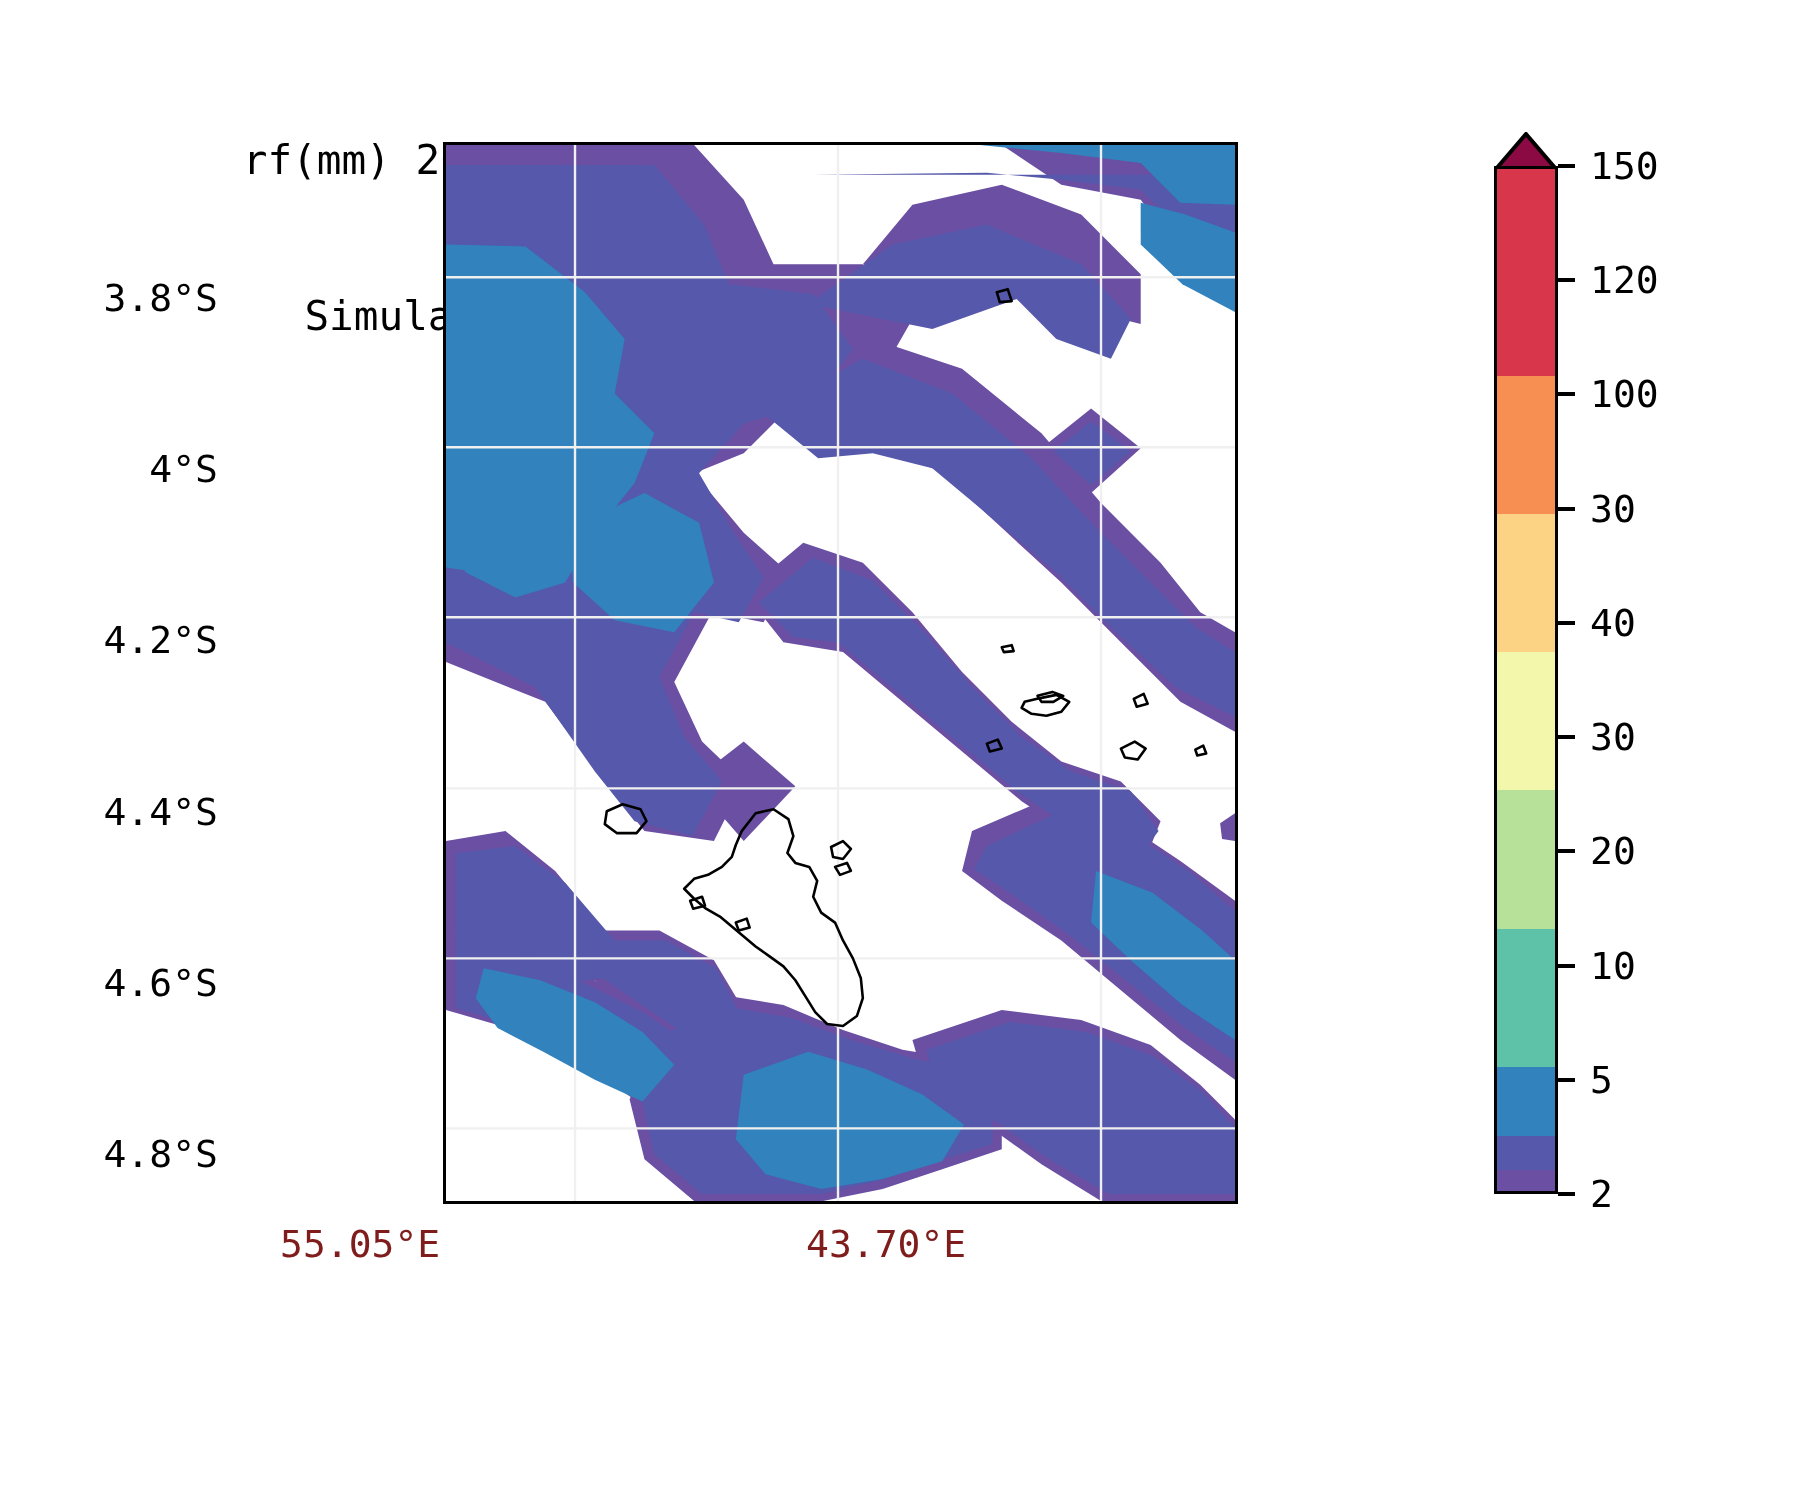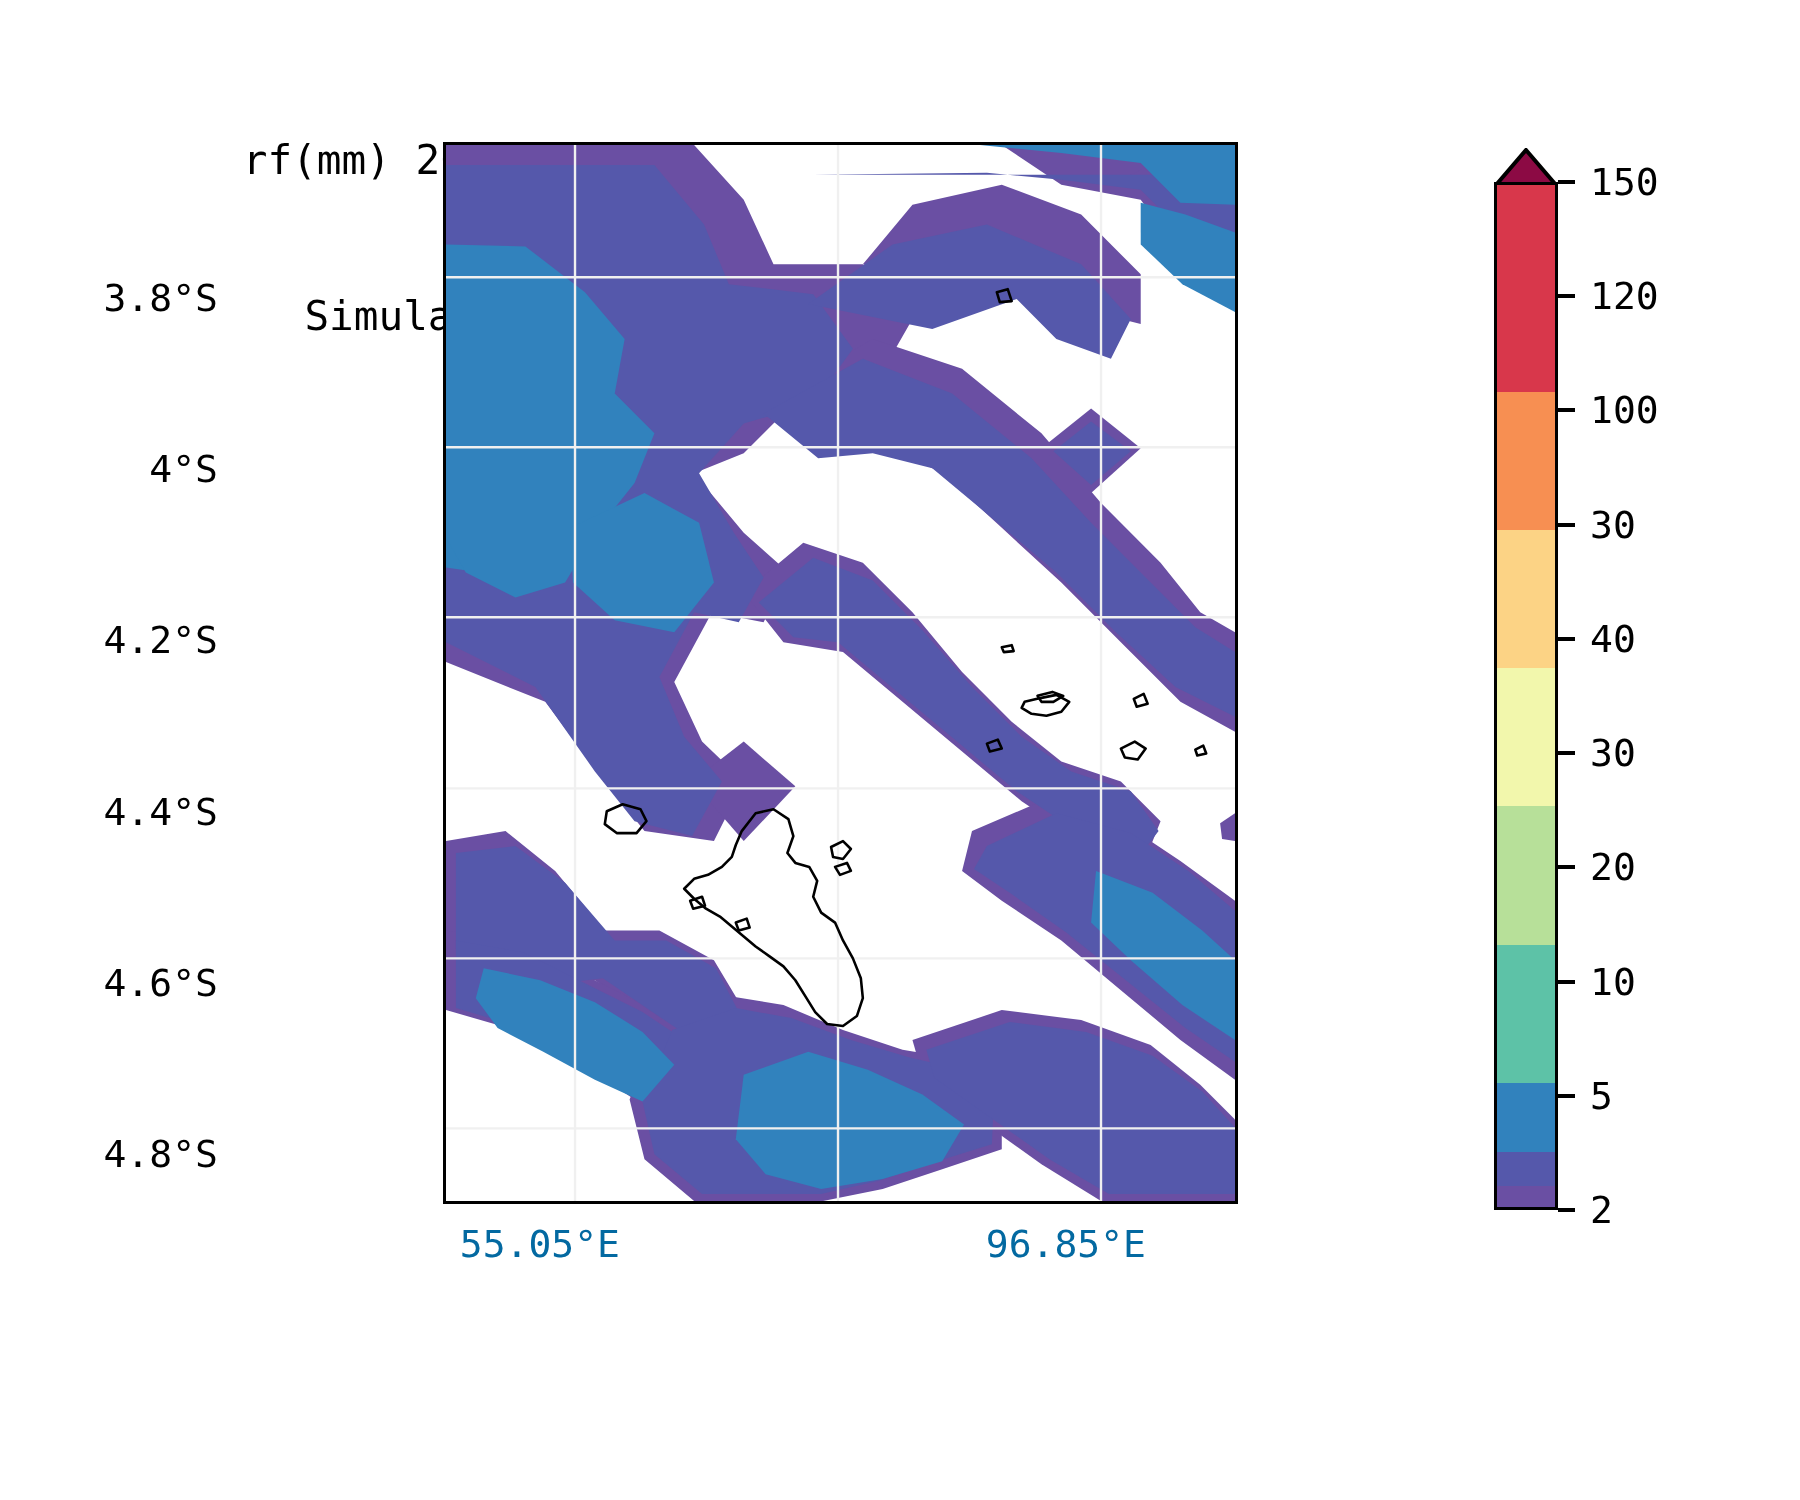--- a/index.html
+++ b/index.html
@@ -54,31 +54,31 @@
     width: 230px;
     font-family: "DejaVu Sans Mono", monospace;
     font-size: 38px;
     color: #000000;
     white-space: pre;
   }
   .xtick {
     position: absolute;
     top: 1222px;
     width: 340px;
-    text-align: right;
+    text-align: left;
     font-family: "DejaVu Sans Mono", monospace;
     font-size: 38px;
-    color: #0369a1;
+    color: #7f1d1d;
     white-space: pre;
   }
 
   
   #colorbar-wrap {
     position: absolute;
-    left: 1494px; top: 148px;
+    left: 1494px; top: 132px;
     width: 81px; height: 1062px;
   }
   #colorbar-body {
     position: absolute;
     left: 0; top: 34px;
     width: 64px; height: 1028px;
     border: 3px solid #000000;
     box-sizing: border-box;
     display: flex;
     flex-direction: column;
@@ -126,21 +126,21 @@
   </div>
 
   <div class="ytick" style="top:276px">3.8°S</div>
   <div class="ytick" style="top:447px">4°S</div>
   <div class="ytick" style="top:618px">4.2°S</div>
   <div class="ytick" style="top:790px">4.4°S</div>
   <div class="ytick" style="top:961px">4.6°S</div>
   <div class="ytick" style="top:1132px">4.8°S</div>
 
   <div class="xtick" style="left:280px">55.05°E</div>
-  <div class="xtick" style="left:806px">96.85°E</div>
+  <div class="xtick" style="left:806px">43.70°E</div>
 
   <div id="axes">
     <div id="plot-layer">
       <svg viewBox="0 0 795 1062" preserveAspectRatio="none" xmlns="http://www.w3.org/2000/svg">
 
         <g>
 
           <path fill="#6a4fa3" d="M0,0 L250,0 L300,55 L330,120 L420,120 L470,175 L430,245 L350,260 L300,310 L250,330
                                    L300,390 L345,430 L320,480 L268,470 L230,540 L258,600 L300,640 L270,700 L200,690
                                    L160,640 L100,560 L0,520 Z"></path>

